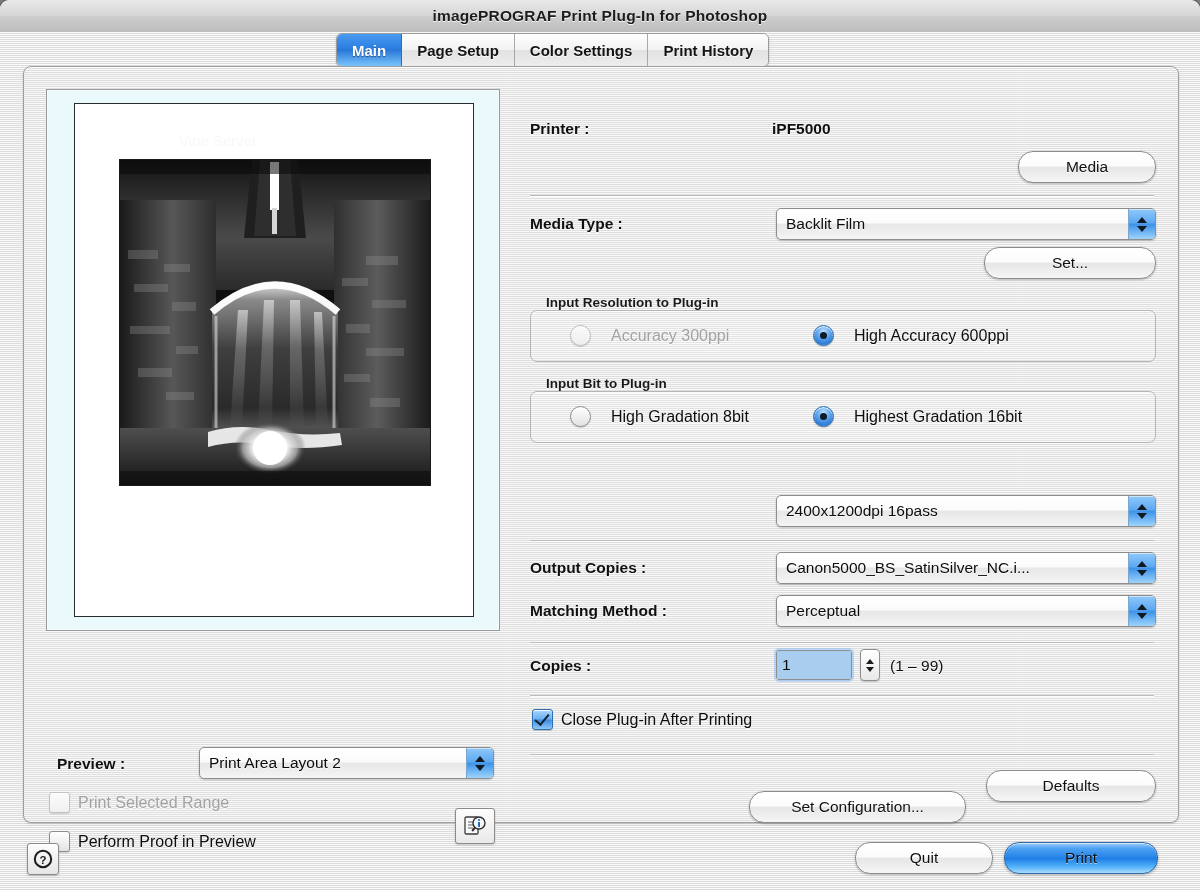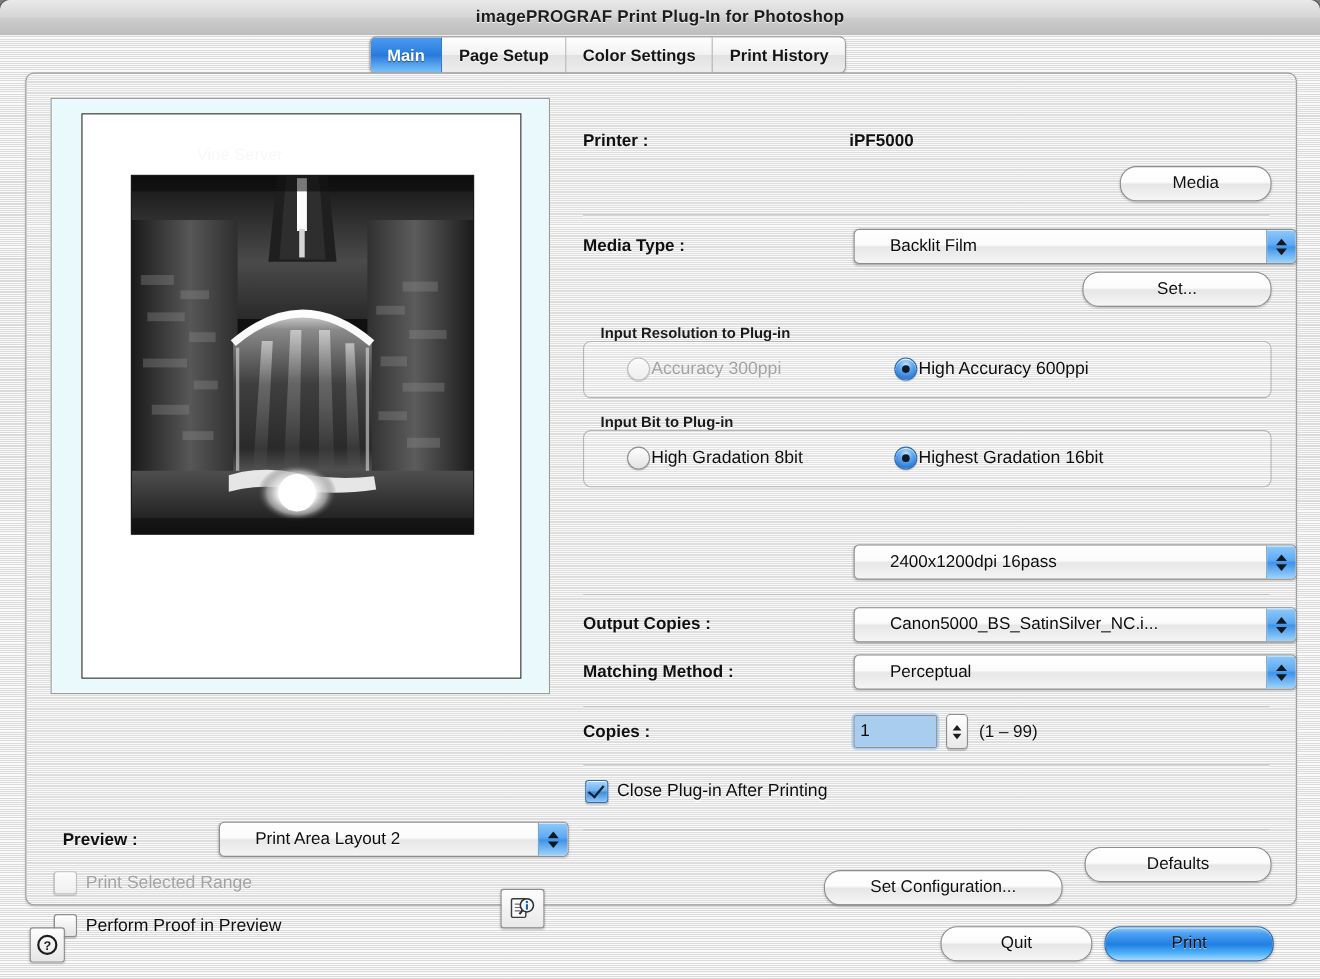--- a/index.html
+++ b/index.html
@@ -106,21 +106,21 @@
   }
   .static-val{font-size:15.5px;font-weight:bold;color:#101010;text-shadow:0 1px 0 rgba(255,255,255,.75);}
 
   
   .popup{
     position:absolute;height:30px;
     border:1px solid #8d8d8d;border-radius:5px;
     background:linear-gradient(to bottom,#ffffff 0%,#fbfbfb 45%,#e7e7e7 52%,#f5f5f5 100%);
     box-shadow:0 1px 2px rgba(0,0,0,.22), inset 0 1px 0 #fff;
     display:flex;align-items:center;
-    overflow:hidden;cursor:default;padding-left:23px;
+    overflow:hidden;cursor:default;
   }
   .popup .pval{
     flex:1;padding-left:9px;font-size:15.5px;color:#0c0c0c;
     white-space:nowrap;overflow:hidden;text-overflow:clip;
     text-shadow:0 1px 0 rgba(255,255,255,.7);
   }
   .popup .parrow{
     width:26px;height:100%;
     background:linear-gradient(to bottom,#8fc9fa 0%,#5ea9f2 45%,#3e93ea 52%,#9ed4fb 100%);
     border-left:1px solid #7aa7cd;
@@ -154,21 +154,21 @@
     position:absolute;border:1px solid #b5b5b5;border-radius:7px;
     background:rgba(255,255,255,.16);
     box-shadow:inset 0 1px 0 rgba(255,255,255,.8);
   }
   .group-title{
     position:absolute;font-size:13.5px;font-weight:bold;color:#1a1a1a;
     text-shadow:0 1px 0 rgba(255,255,255,.8);white-space:nowrap;
   }
 
   
-  .radio-item{position:absolute;display:flex;align-items:center;gap:1px;cursor:default;text-align:center;}
+  .radio-item{position:absolute;display:flex;align-items:center;gap:20px;cursor:default;text-align:center;}
   .radio{
     width:19px;height:19px;border-radius:50%;flex:none;
     border:1px solid #8d8d8d;
     background:linear-gradient(to bottom,#ffffff,#e2e2e2);
     box-shadow:inset 0 1px 1px rgba(255,255,255,.9),0 1px 1px rgba(0,0,0,.18);
     position:relative;
   }
   .radio.on{
     border:1px solid #2f6fae;
     background:radial-gradient(circle at 50% 28%,#bfe0fb 0%,#62a8ee 38%,#2f7cd6 75%,#7cc2f6 100%);

